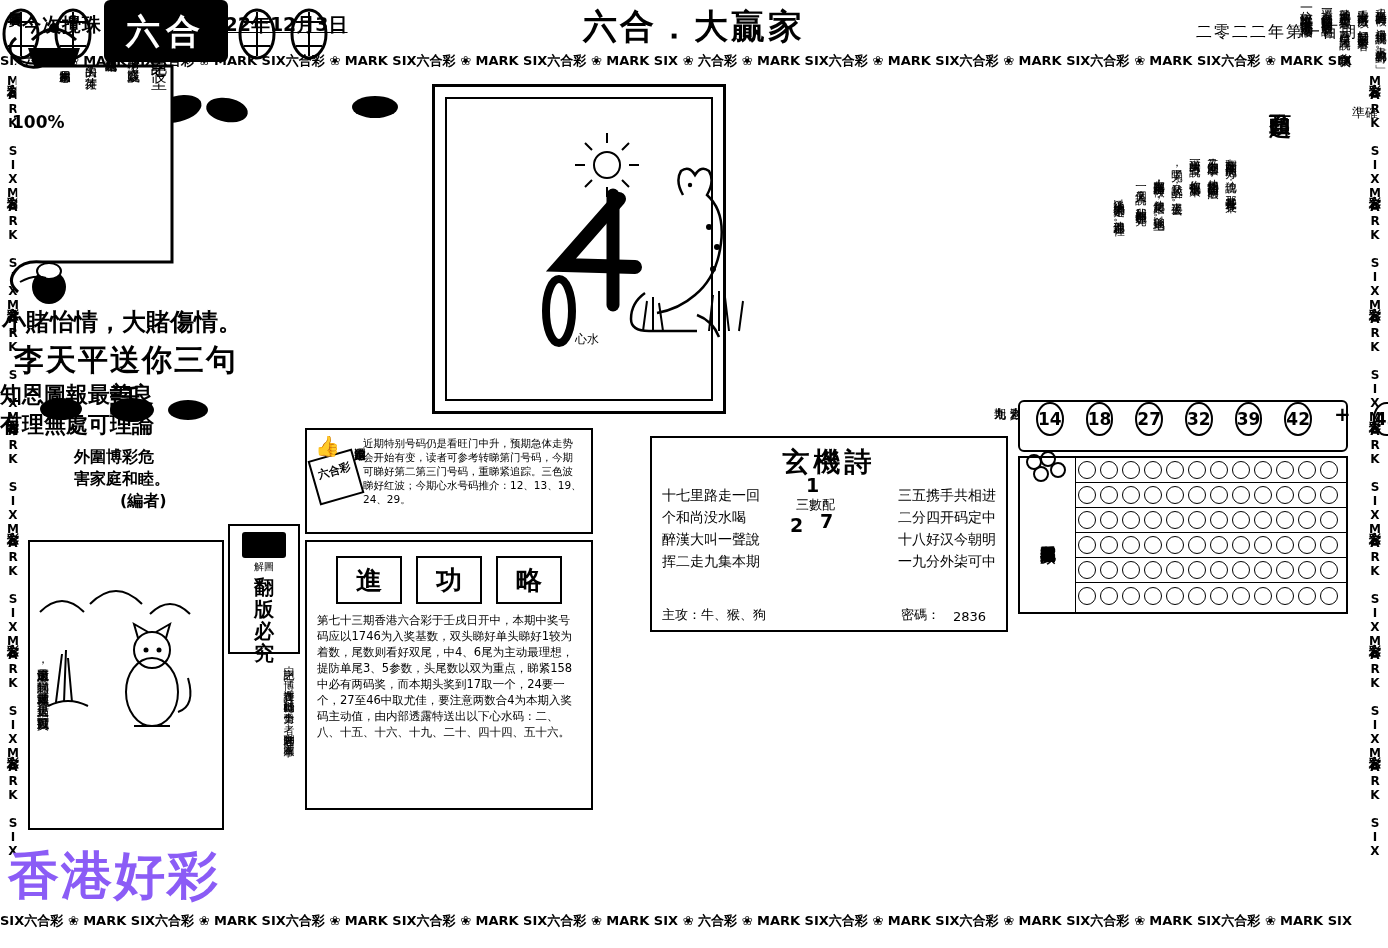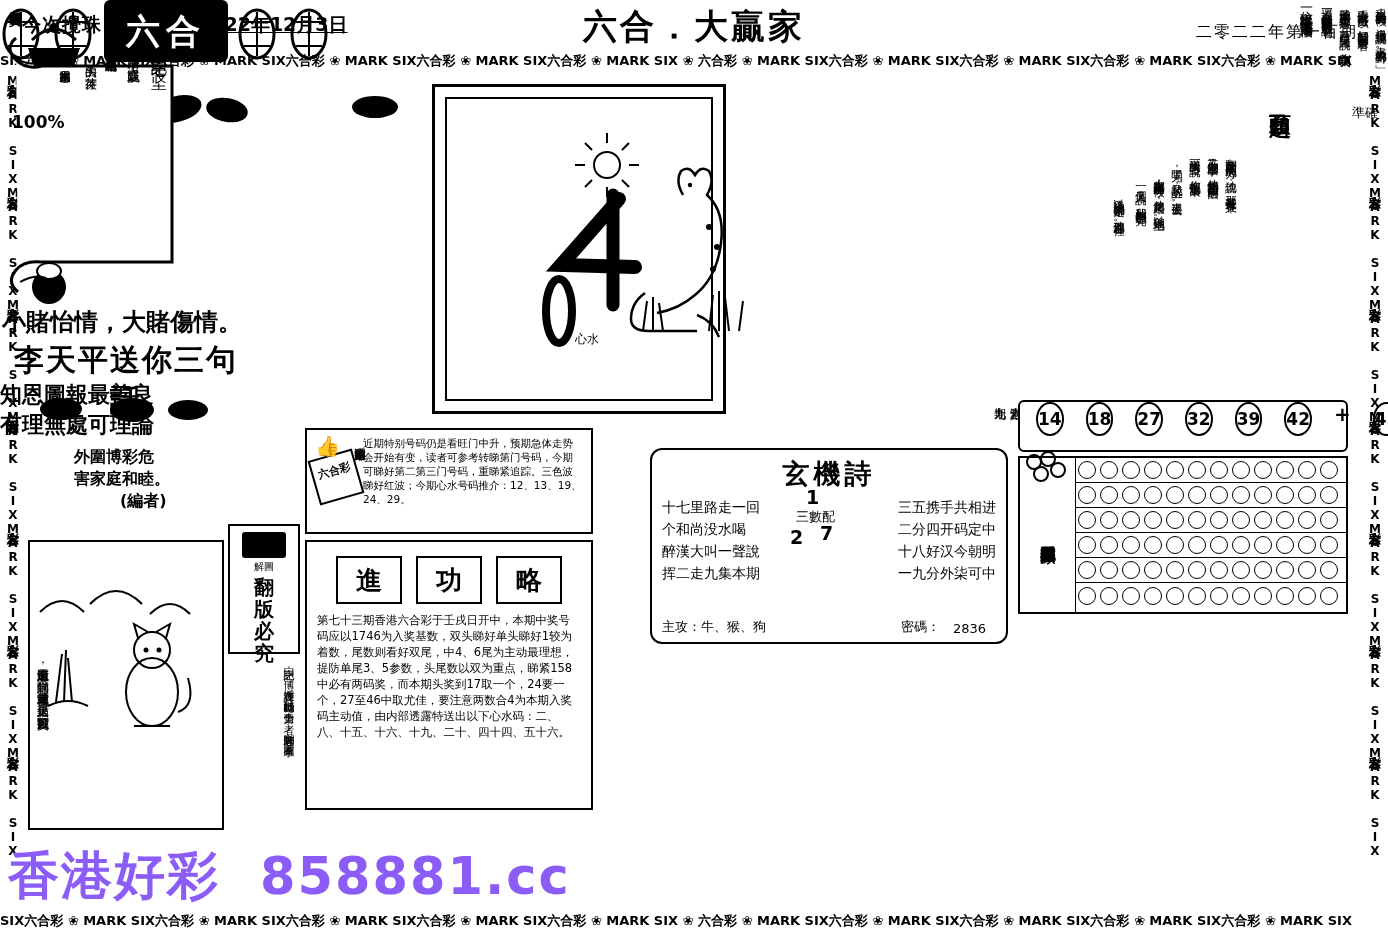--- a/index.html
+++ b/index.html
@@ -70,21 +70,21 @@
 
   
   #drawFrame { left: 432px; top: 84px; width: 294px; height: 330px; border: 3px solid #000; }
   #drawFrameInner { position: absolute; left: 10px; top: 10px; right: 10px; bottom: 10px; border: 2px solid #000; }
 
   
   #tipsBox { left: 305px; top: 428px; width: 288px; height: 106px; }
   .tips-text { font-size: 10.5px; line-height: 14px; padding: 6px 8px 0 56px; }
 
   
-  #poemBox { left: 650px; top: 448px; width: 358px; height: 196px; border-radius: 12px; }
+  #poemBox { left: 650px; top: 436px; width: 358px; height: 196px; }
   .poem-title { text-align: center; font-size: 27px; font-weight: bold; letter-spacing: 4px; margin-top: 6px; }
   .poem-cols { display: flex; justify-content: space-between; padding: 4px 10px 0; font-size: 14px; line-height: 22px; }
 
   
   #warnBox { left: 812px; top: 84px; width: 200px; height: 70px; border: none; }
   .warn-text { font-size: 16px; line-height: 22px; font-weight: bold; }
 
   
   #scrollBox { left: 812px; top: 100px; width: 200px; height: 300px; border: none; }
 
@@ -455,16 +455,15 @@
         <div>一九分外柒可中</div>
       </div>
     </div>
     <div style="position:absolute; left:10px; bottom:6px; font-size:13px;">主攻：牛、猴、狗</div>
     <div style="position:absolute; right:66px; bottom:6px; font-size:13px;">密碼：</div>
     <div style="position:absolute; right:20px; bottom:6px; font-size:13px;">2836</div>
   </div>
 
   <div id="wm">
     <span class="wm1">香港好彩</span>
-    <span class="wm2">858881.cc</span>
   </div>
 
 </div>
 
 </body></html>

